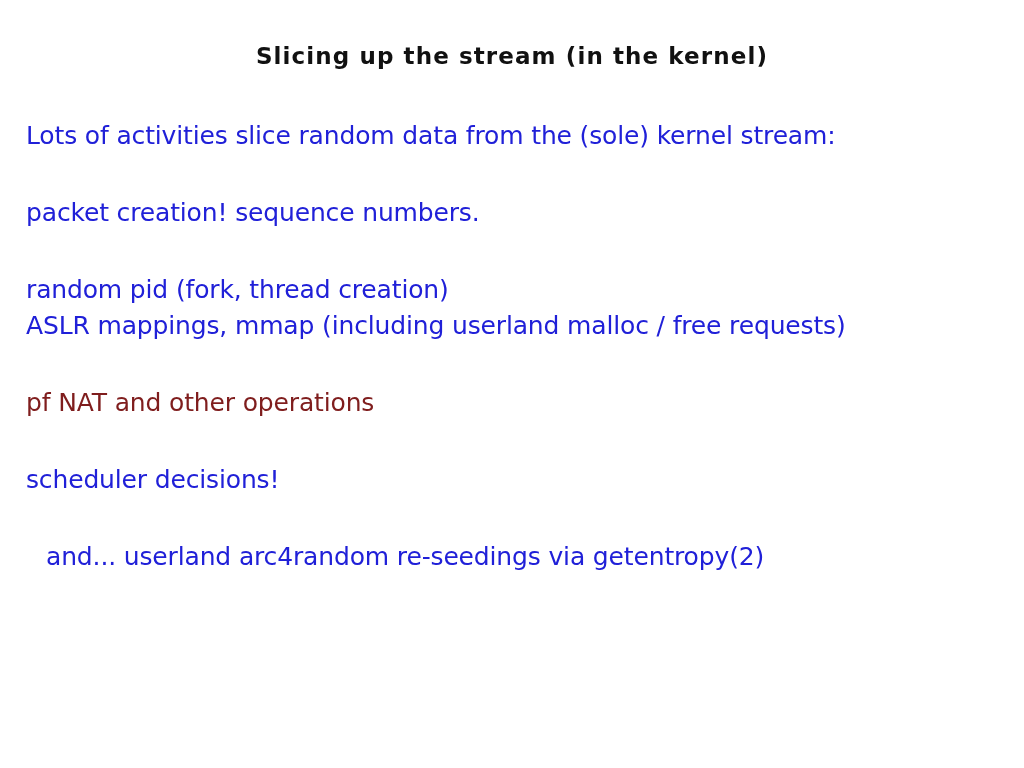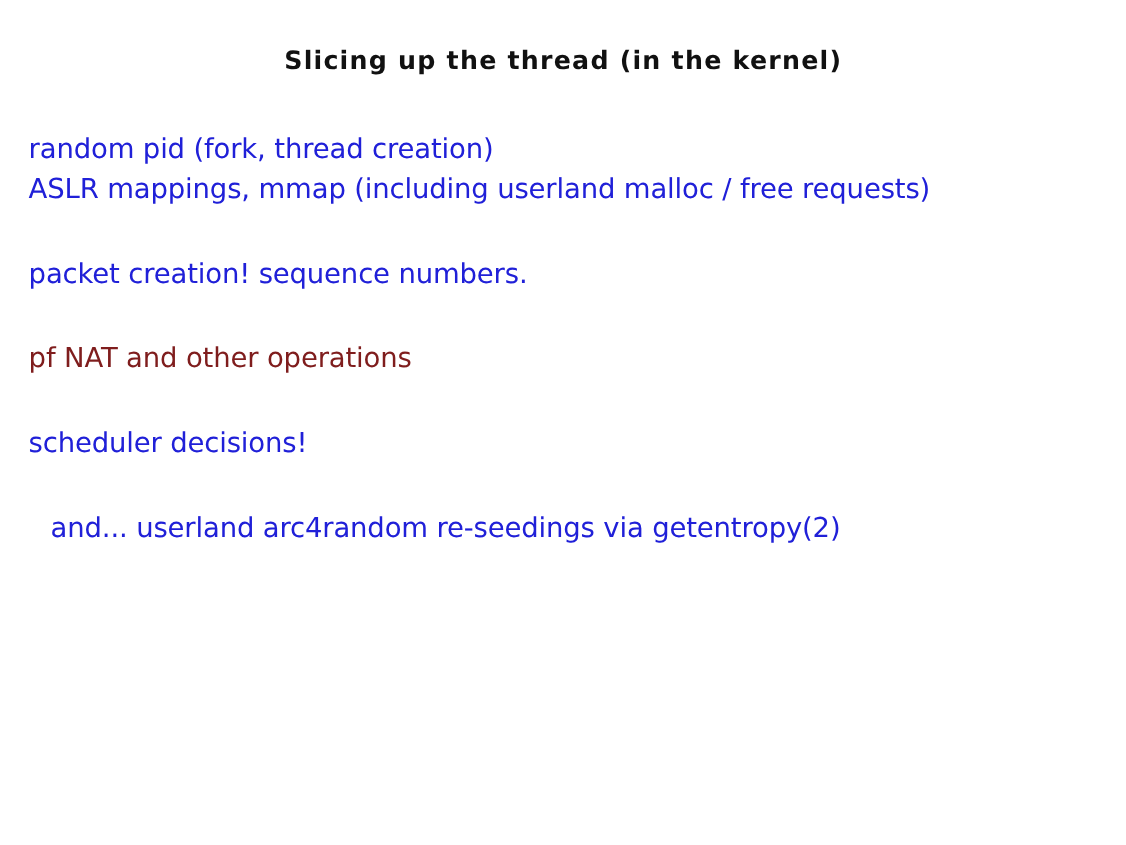--- a/index.html
+++ b/index.html
@@ -63,29 +63,32 @@
     line-height: 36px;
     letter-spacing: -0.15px;
     white-space: nowrap;
   }
 </style>
 </head>
 <body>
 
 <div id="slide" style="background: rgb(255, 255, 255);">
 
-  <h1 id="slide-title" style="color: rgb(17, 17, 17);">Slicing up the thread (in the kernel)</h1>
+  <h1 id="slide-title" style="color: rgb(17, 17, 17);">Slicing up the stream (in the kernel)</h1>
 
   <div id="body-block">
       <div class="para">
-        <div class="line" style="color: rgb(32, 32, 216);">random pid (fork, thread creation)</div>
-        <div class="line" style="color: rgb(32, 32, 216);">ASLR mappings, mmap (including userland malloc / free requests)</div>
+        <div class="line" style="color: rgb(32, 32, 216);">Lots of activities slice random data from the (sole) kernel stream:</div>
       </div>
       <div class="para">
         <div class="line" style="color: rgb(32, 32, 216);">packet creation! sequence numbers.</div>
+      </div>
+      <div class="para">
+        <div class="line" style="color: rgb(32, 32, 216);">random pid (fork, thread creation)</div>
+        <div class="line" style="color: rgb(32, 32, 216);">ASLR mappings, mmap (including userland malloc / free requests)</div>
       </div>
       <div class="para">
         <div class="line" style="color: #7f1d1d;">pf NAT and other operations</div>
       </div>
       <div class="para">
         <div class="line" style="color: rgb(32, 32, 216);">scheduler decisions!</div>
       </div>
       <div class="para">
         <div class="line" style="color: rgb(32, 32, 216);">and... userland arc4random re-seedings via getentropy(2)</div>
       </div>

